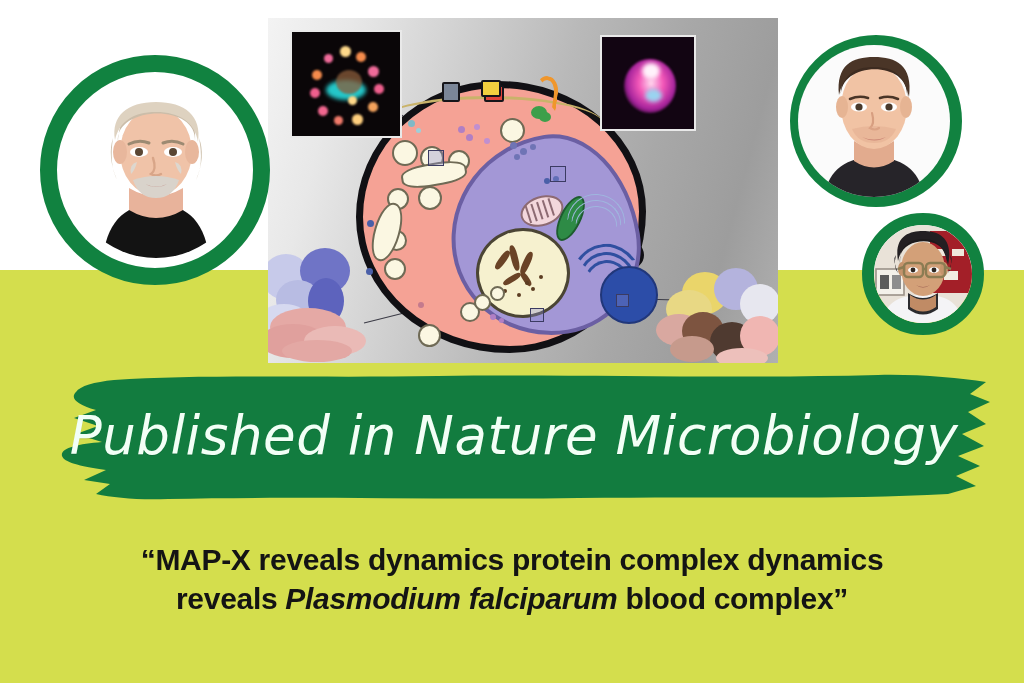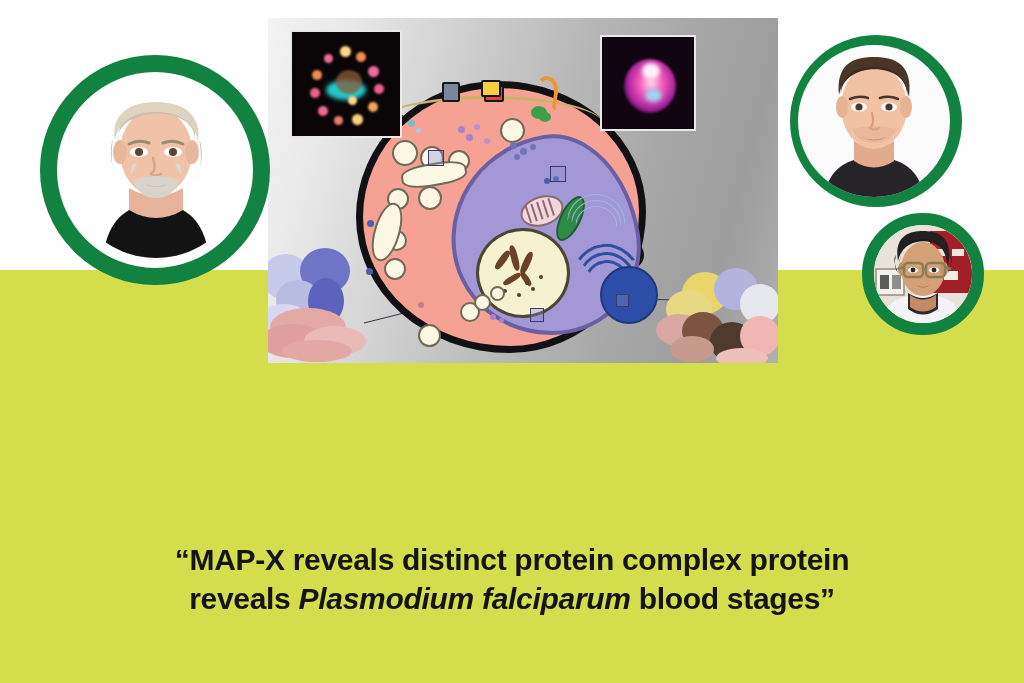--- a/index.html
+++ b/index.html
@@ -370,19 +370,36 @@
           <rect x="52" y="38" width="19" height="14" rx="4"></rect>
           <line x1="49" y1="44" x2="52" y2="44"></line>
           <line x1="30" y1="42" x2="24" y2="44"></line>
           <line x1="71" y1="42" x2="77" y2="44"></line>
         </g>
         <path d="M42 60 q7 4 14 0 q-7 5 -14 0 Z" fill="#9c5f51"></path>
       </svg>
     </div>
   </div>
 
+  <div class="brush-wrap">
+    <svg width="992" height="132" viewBox="0 0 992 132" style="position:absolute;left:0;top:0;">
+      <path d="M96 8
+               C180 2 300 6 420 4 C560 2 700 7 860 3
+               C900 2 940 6 968 10
+               L952 22 L972 30 L950 40 L968 52 L944 62 L966 74
+               L940 84 L962 94 L938 104 L958 114 L930 122
+               C820 128 700 124 560 126 C420 128 280 124 150 127
+               C120 128 96 126 78 122
+               L92 112 L66 108 L88 98
+               C60 94 46 90 44 84
+               C42 76 60 72 84 70
+               L58 62 L80 54 L56 46 L78 38
+               C58 32 52 26 58 20 C62 14 76 10 96 8 Z" fill="#127c3f"></path>
+    </svg>
+    <div class="brush-title">Published in Nature Microbiology</div>
+  </div>
 
   <div class="headline">
-    <span>“MAP-X reveals distinct protein complex protein</span>
-    <span class="l2"><span>reveals </span><em>Plasmodium falciparum</em><span> blood stages”</span></span>
+    <span>“MAP-X reveals dynamics protein complex dynamics</span>
+    <span class="l2"><span>reveals </span><em>Plasmodium falciparum</em><span> blood complex”</span></span>
   </div>
 
 </div>
 
 </body></html>

